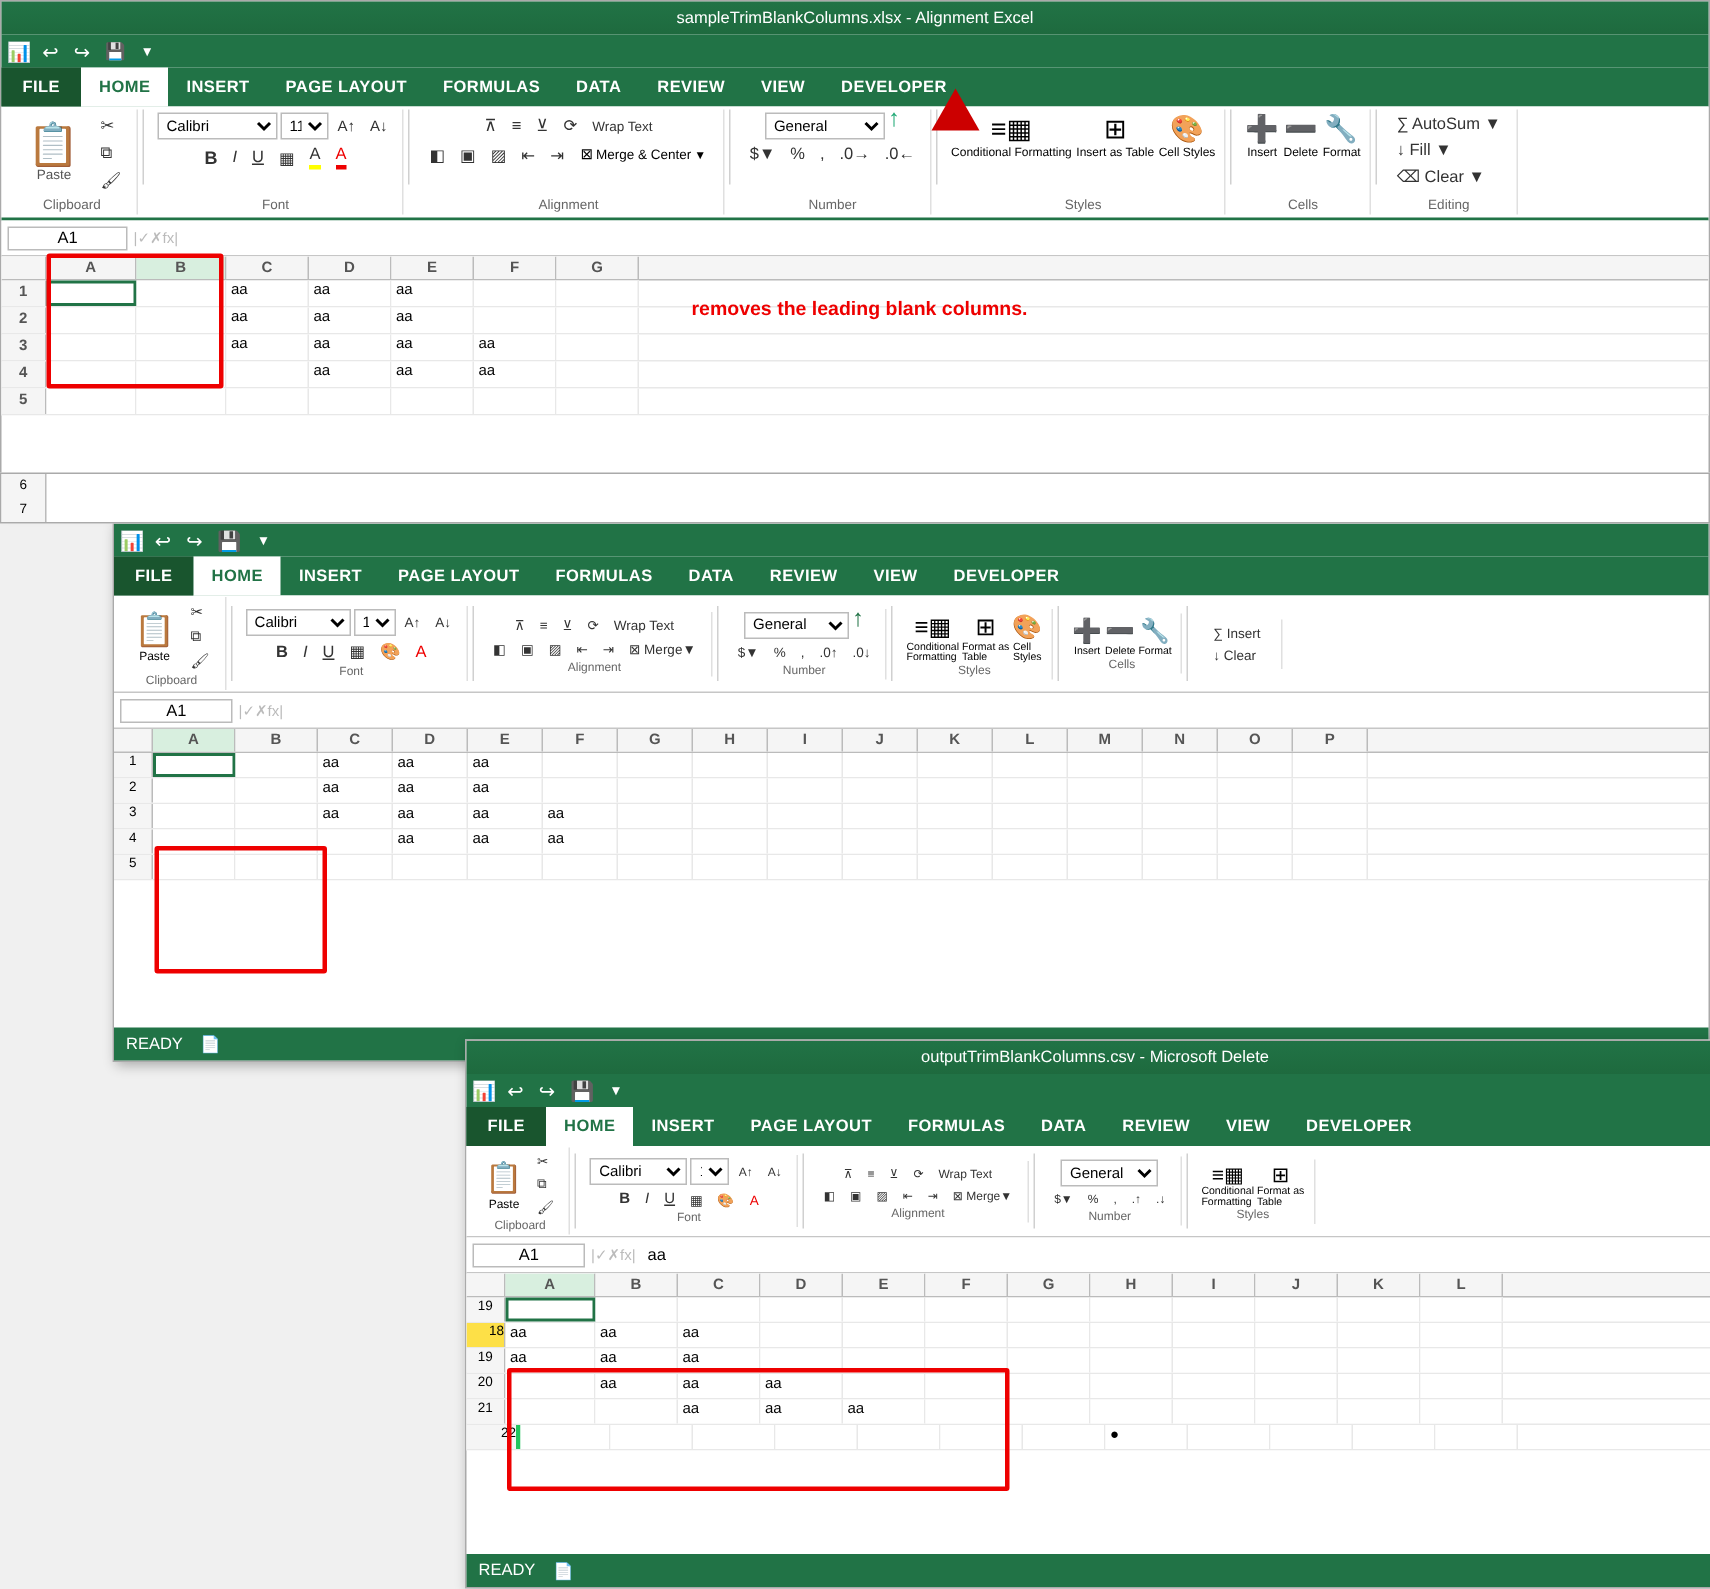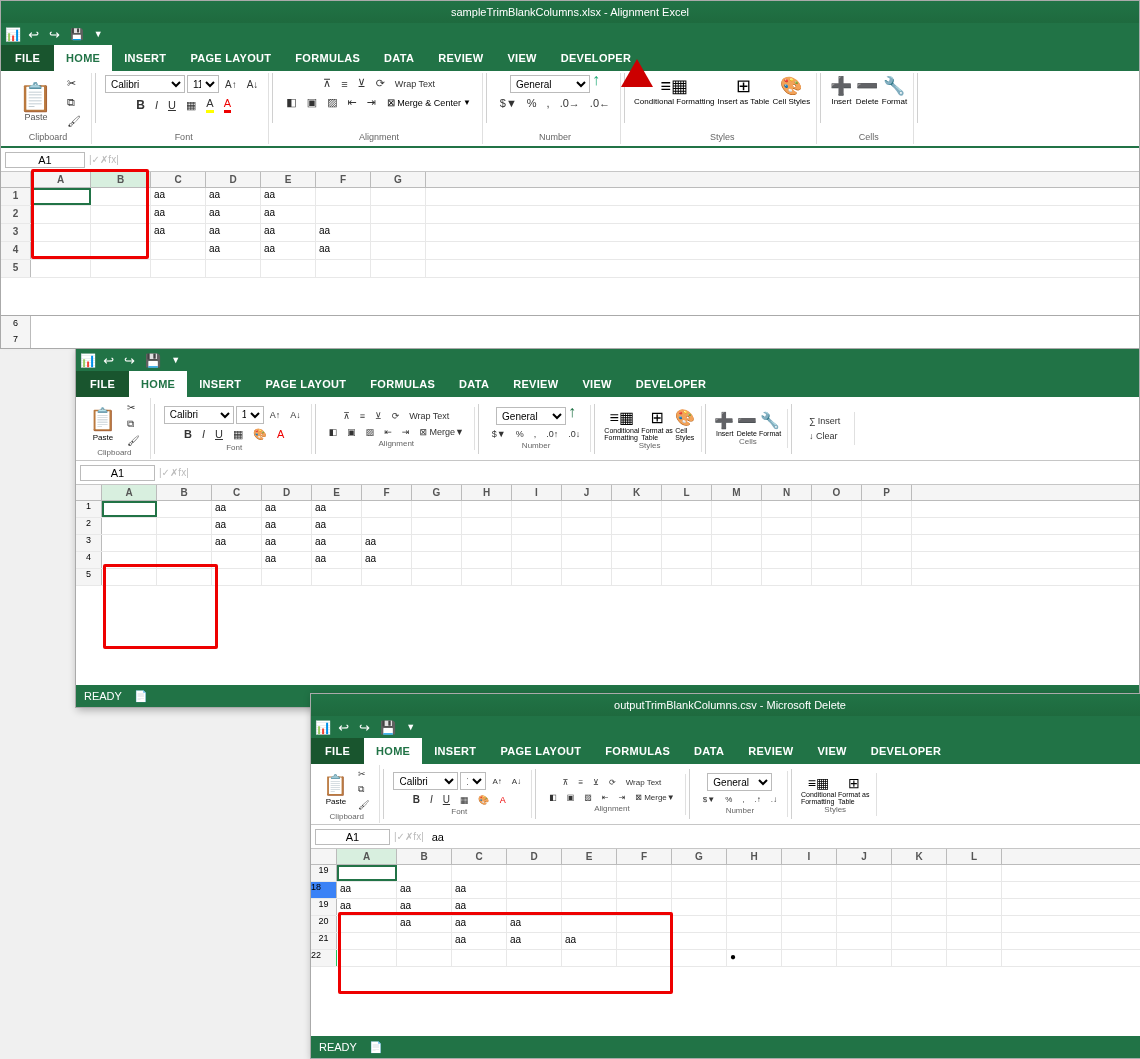--- a/index.html
+++ b/index.html
@@ -485,20 +485,28 @@
         <div style="display:flex;flex-direction:column;align-items:center;cursor:pointer;">
           <span style="font-size:18px;">🔧</span>
           <span style="font-size:8px;">Format</span>
         </div>
       </div>
       <div class="ribbon-group-label">Cells</div>
     </div>
 
     <div class="separator-v"></div>
 
+    <div class="ribbon-group">
+      <div style="display:flex;flex-direction:column;gap:1px;">
+        <div class="mini-btn">∑ AutoSum ▼</div>
+        <div class="mini-btn">↓ Fill ▼</div>
+        <div class="mini-btn">⌫ Clear ▼</div>
+      </div>
+      <div class="ribbon-group-label">Editing</div>
+    </div>
   </div>
 
   <div class="formula-bar">
     <input class="name-box" value="A1" readonly="" style="">
     <span style="color:#bbb;font-size:10px;">|✓✗fx|</span>
     <input class="formula-input" value="" style="">
   </div>
 
   <div class="sheet-area">
 
@@ -563,20 +571,21 @@
         <div class="cell w1-col-E"></div>
         <div class="cell w1-col-F"></div>
         <div class="cell w1-col-G"></div>
       </div>
     </div>
   </div>
 
   <div class="red-box" style="top:168px;left:30px;width:118px;height:90px;"></div>
 
   <div class="annotation-text" style="top:196px;left:460px;font-size:13px;">
+    <div>removes the leading blank columns.</div>
   </div>
 
   <div style="position:absolute;top:58px;left:620px;">
     <div style="width:0;height:0;border-left:16px solid transparent;border-right:16px solid transparent;border-bottom:28px solid #cc0000;"></div>
   </div>
 
   <div class="status-bar">
     <span>READY</span>
     <span>📄</span>
   </div>
@@ -1009,21 +1018,21 @@
         <div class="cell" style="width:55px;"></div>
         <div class="cell" style="width:55px;"></div>
         <div class="cell" style="width:55px;"></div>
         <div class="cell" style="width:55px;"></div>
         <div class="cell" style="width:55px;"></div>
         <div class="cell" style="width:55px;"></div>
         <div class="cell" style="width:55px;"></div>
       </div>
 
       <div class="sheet-row" style="height:17px;">
-        <div style="width:26px;min-width:26px;border-right:1px solid #bbb;background:#3b82f6;font-size:9px;text-align:left;">18</div>
+        <div style="width:26px;min-width:26px;border-right:1px solid #bbb;background:#fde047;font-size:9px;text-align:right;">18</div>
         <div class="cell" style="width:60px;">aa</div>
         <div class="cell" style="width:55px;">aa</div>
         <div class="cell" style="width:55px;">aa</div>
         <div class="cell" style="width:55px;"></div>
         <div class="cell" style="width:55px;"></div>
         <div class="cell" style="width:55px;"></div>
         <div class="cell" style="width:55px;"></div>
         <div class="cell" style="width:55px;"></div>
         <div class="cell" style="width:55px;"></div>
         <div class="cell" style="width:55px;"></div>
@@ -1073,21 +1082,21 @@
         <div class="cell" style="width:55px;"></div>
         <div class="cell" style="width:55px;"></div>
         <div class="cell" style="width:55px;"></div>
         <div class="cell" style="width:55px;"></div>
         <div class="cell" style="width:55px;"></div>
         <div class="cell" style="width:55px;"></div>
         <div class="cell" style="width:55px;"></div>
       </div>
 
       <div class="sheet-row" style="height:17px;">
-        <div style="width:26px;min-width:26px;border-right:1px solid #22c55e;background:#f5f5f5;font-size:9px;text-align:left;">22</div>
+        <div style="width:36px;min-width:26px;border-right:3px solid #22c55e;background:#f5f5f5;font-size:9px;text-align:right;">22</div>
         <div class="cell" style="width:60px;"></div>
         <div class="cell" style="width:55px;"></div>
         <div class="cell" style="width:55px;"></div>
         <div class="cell" style="width:55px;"></div>
         <div class="cell" style="width:55px;"></div>
         <div class="cell" style="width:55px;"></div>
         <div class="cell" style="width:55px;"></div>
         <div class="cell" style="width:55px;">●</div>
         <div class="cell" style="width:55px;"></div>
         <div class="cell" style="width:55px;"></div>

